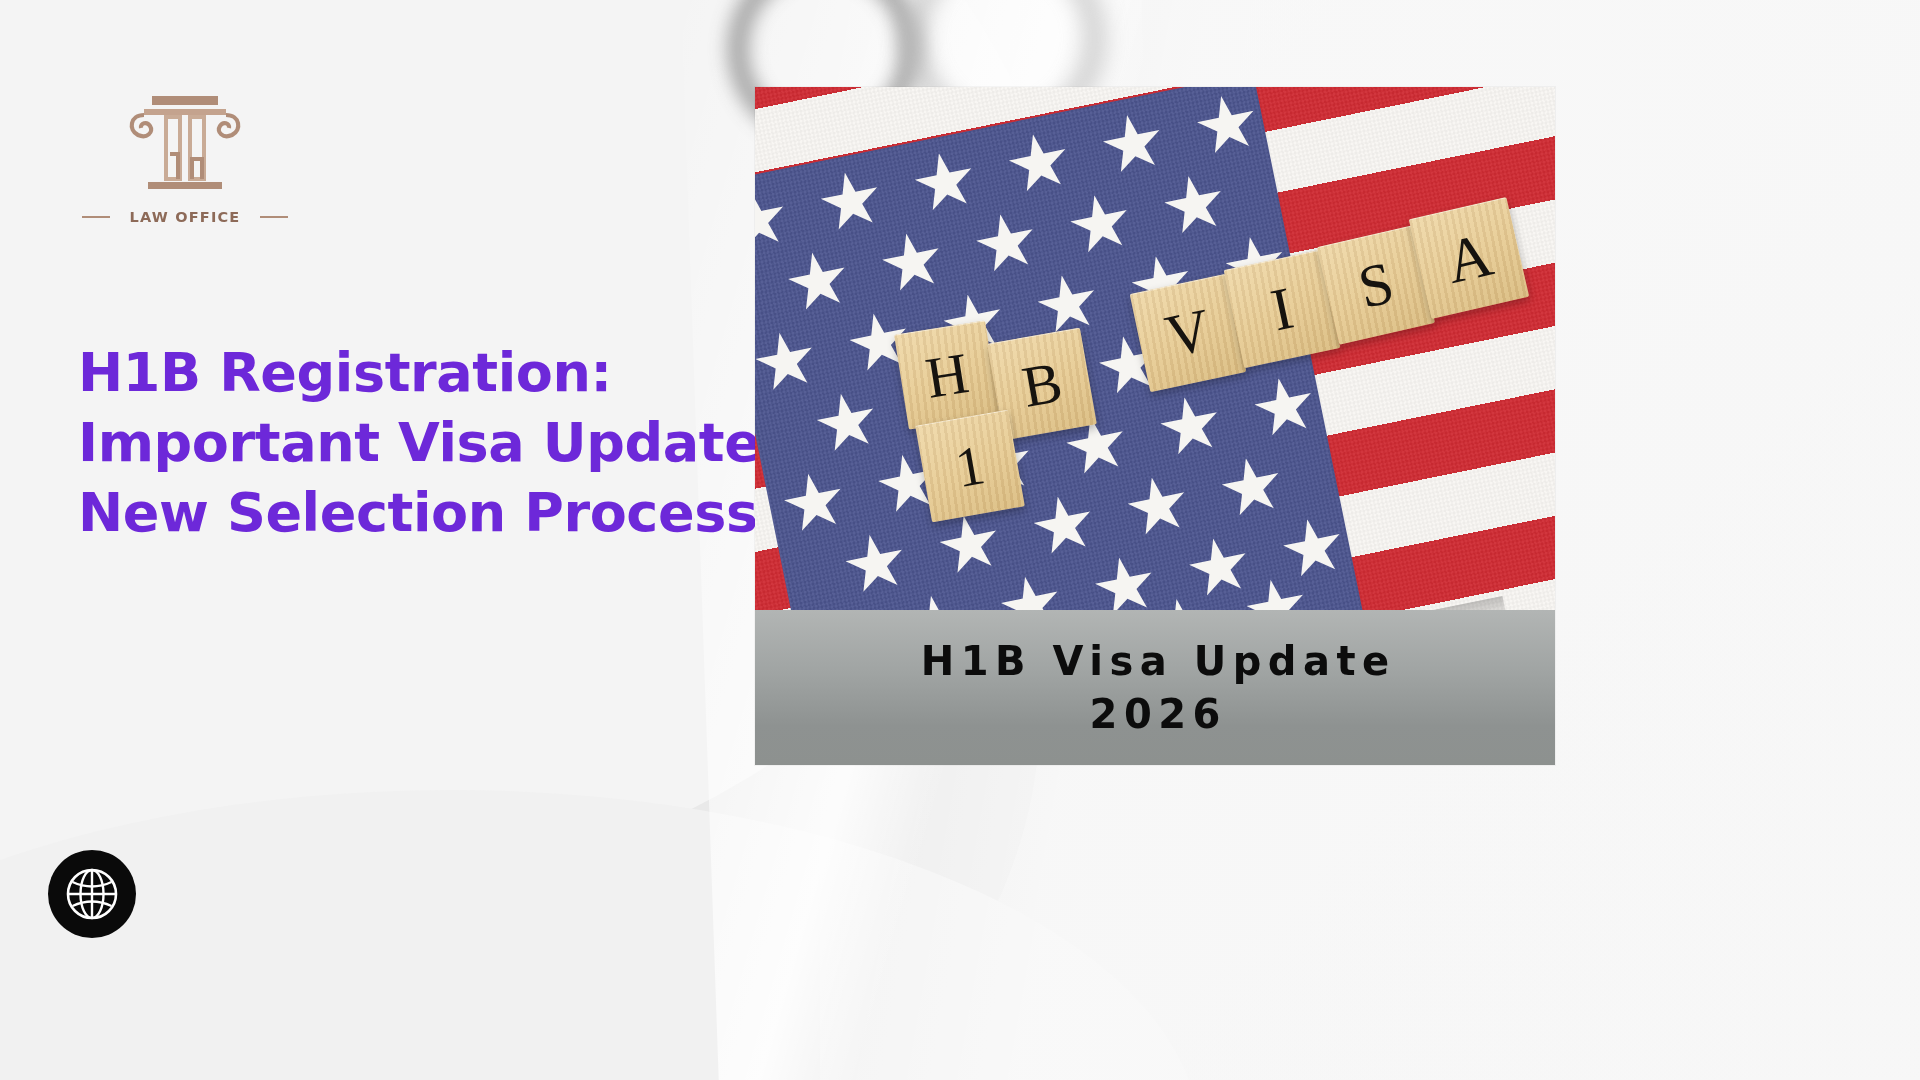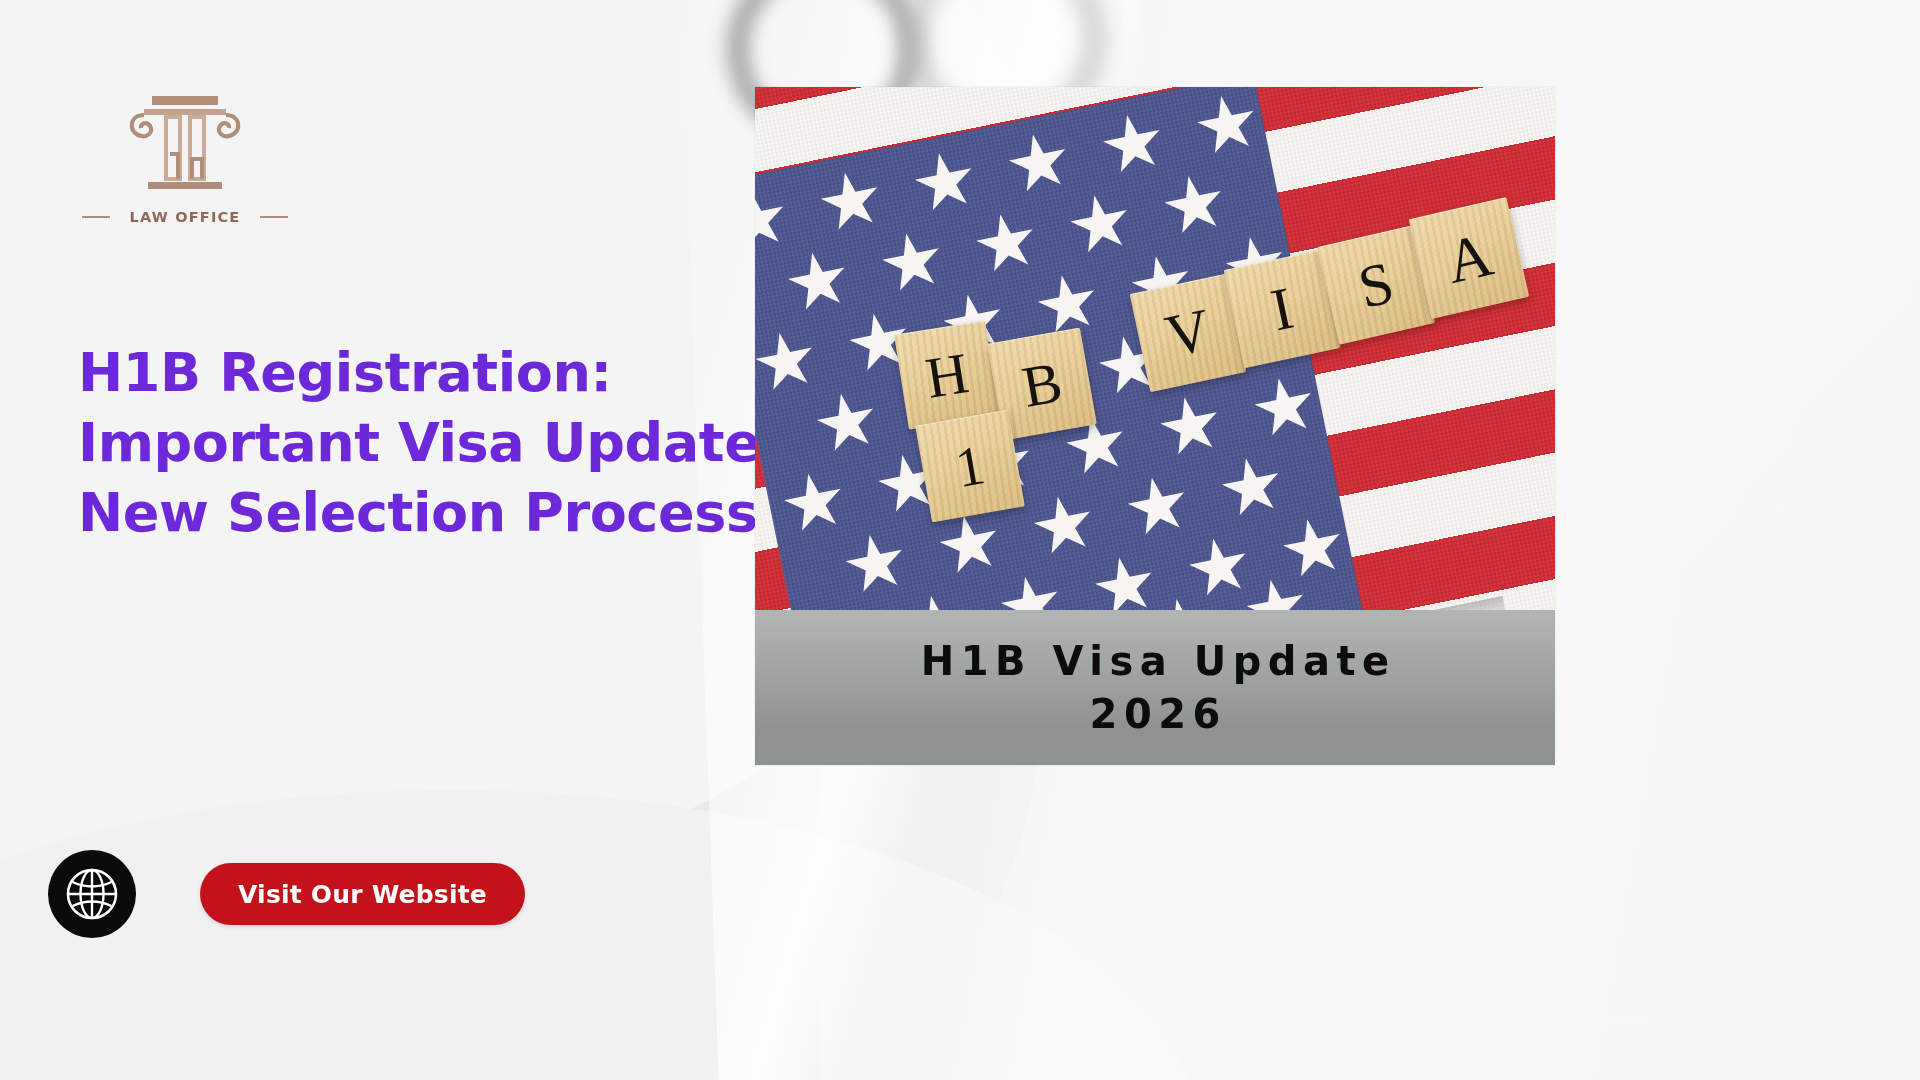--- a/index.html
+++ b/index.html
@@ -371,21 +371,20 @@
     <div class="globe-badge">
       <svg width="60" height="60" viewBox="0 0 60 60">
         <circle cx="30" cy="30" r="24" fill="none" stroke="#ffffff" stroke-width="2.6"></circle>
         <ellipse cx="30" cy="30" rx="11.5" ry="24" fill="none" stroke="#ffffff" stroke-width="2.4"></ellipse>
         <line x1="30" y1="6" x2="30" y2="54" stroke="#ffffff" stroke-width="2.4"></line>
         <line x1="6" y1="30" x2="54" y2="30" stroke="#ffffff" stroke-width="2.4"></line>
         <path d="M10.5 18 Q30 27 49.5 18" fill="none" stroke="#ffffff" stroke-width="2.3"></path>
         <path d="M10.5 42 Q30 33 49.5 42" fill="none" stroke="#ffffff" stroke-width="2.3"></path>
       </svg>
     </div>
-    <button class="cta-button">Visit Our Website</button>
   </div>
 
 
   <div class="photo-card">
     <div class="photo-img">
       <div class="photo-bg-white"></div>
 
       <div class="flag">
         <div class="stripes"></div>
         <div class="stripes-noise"></div>

